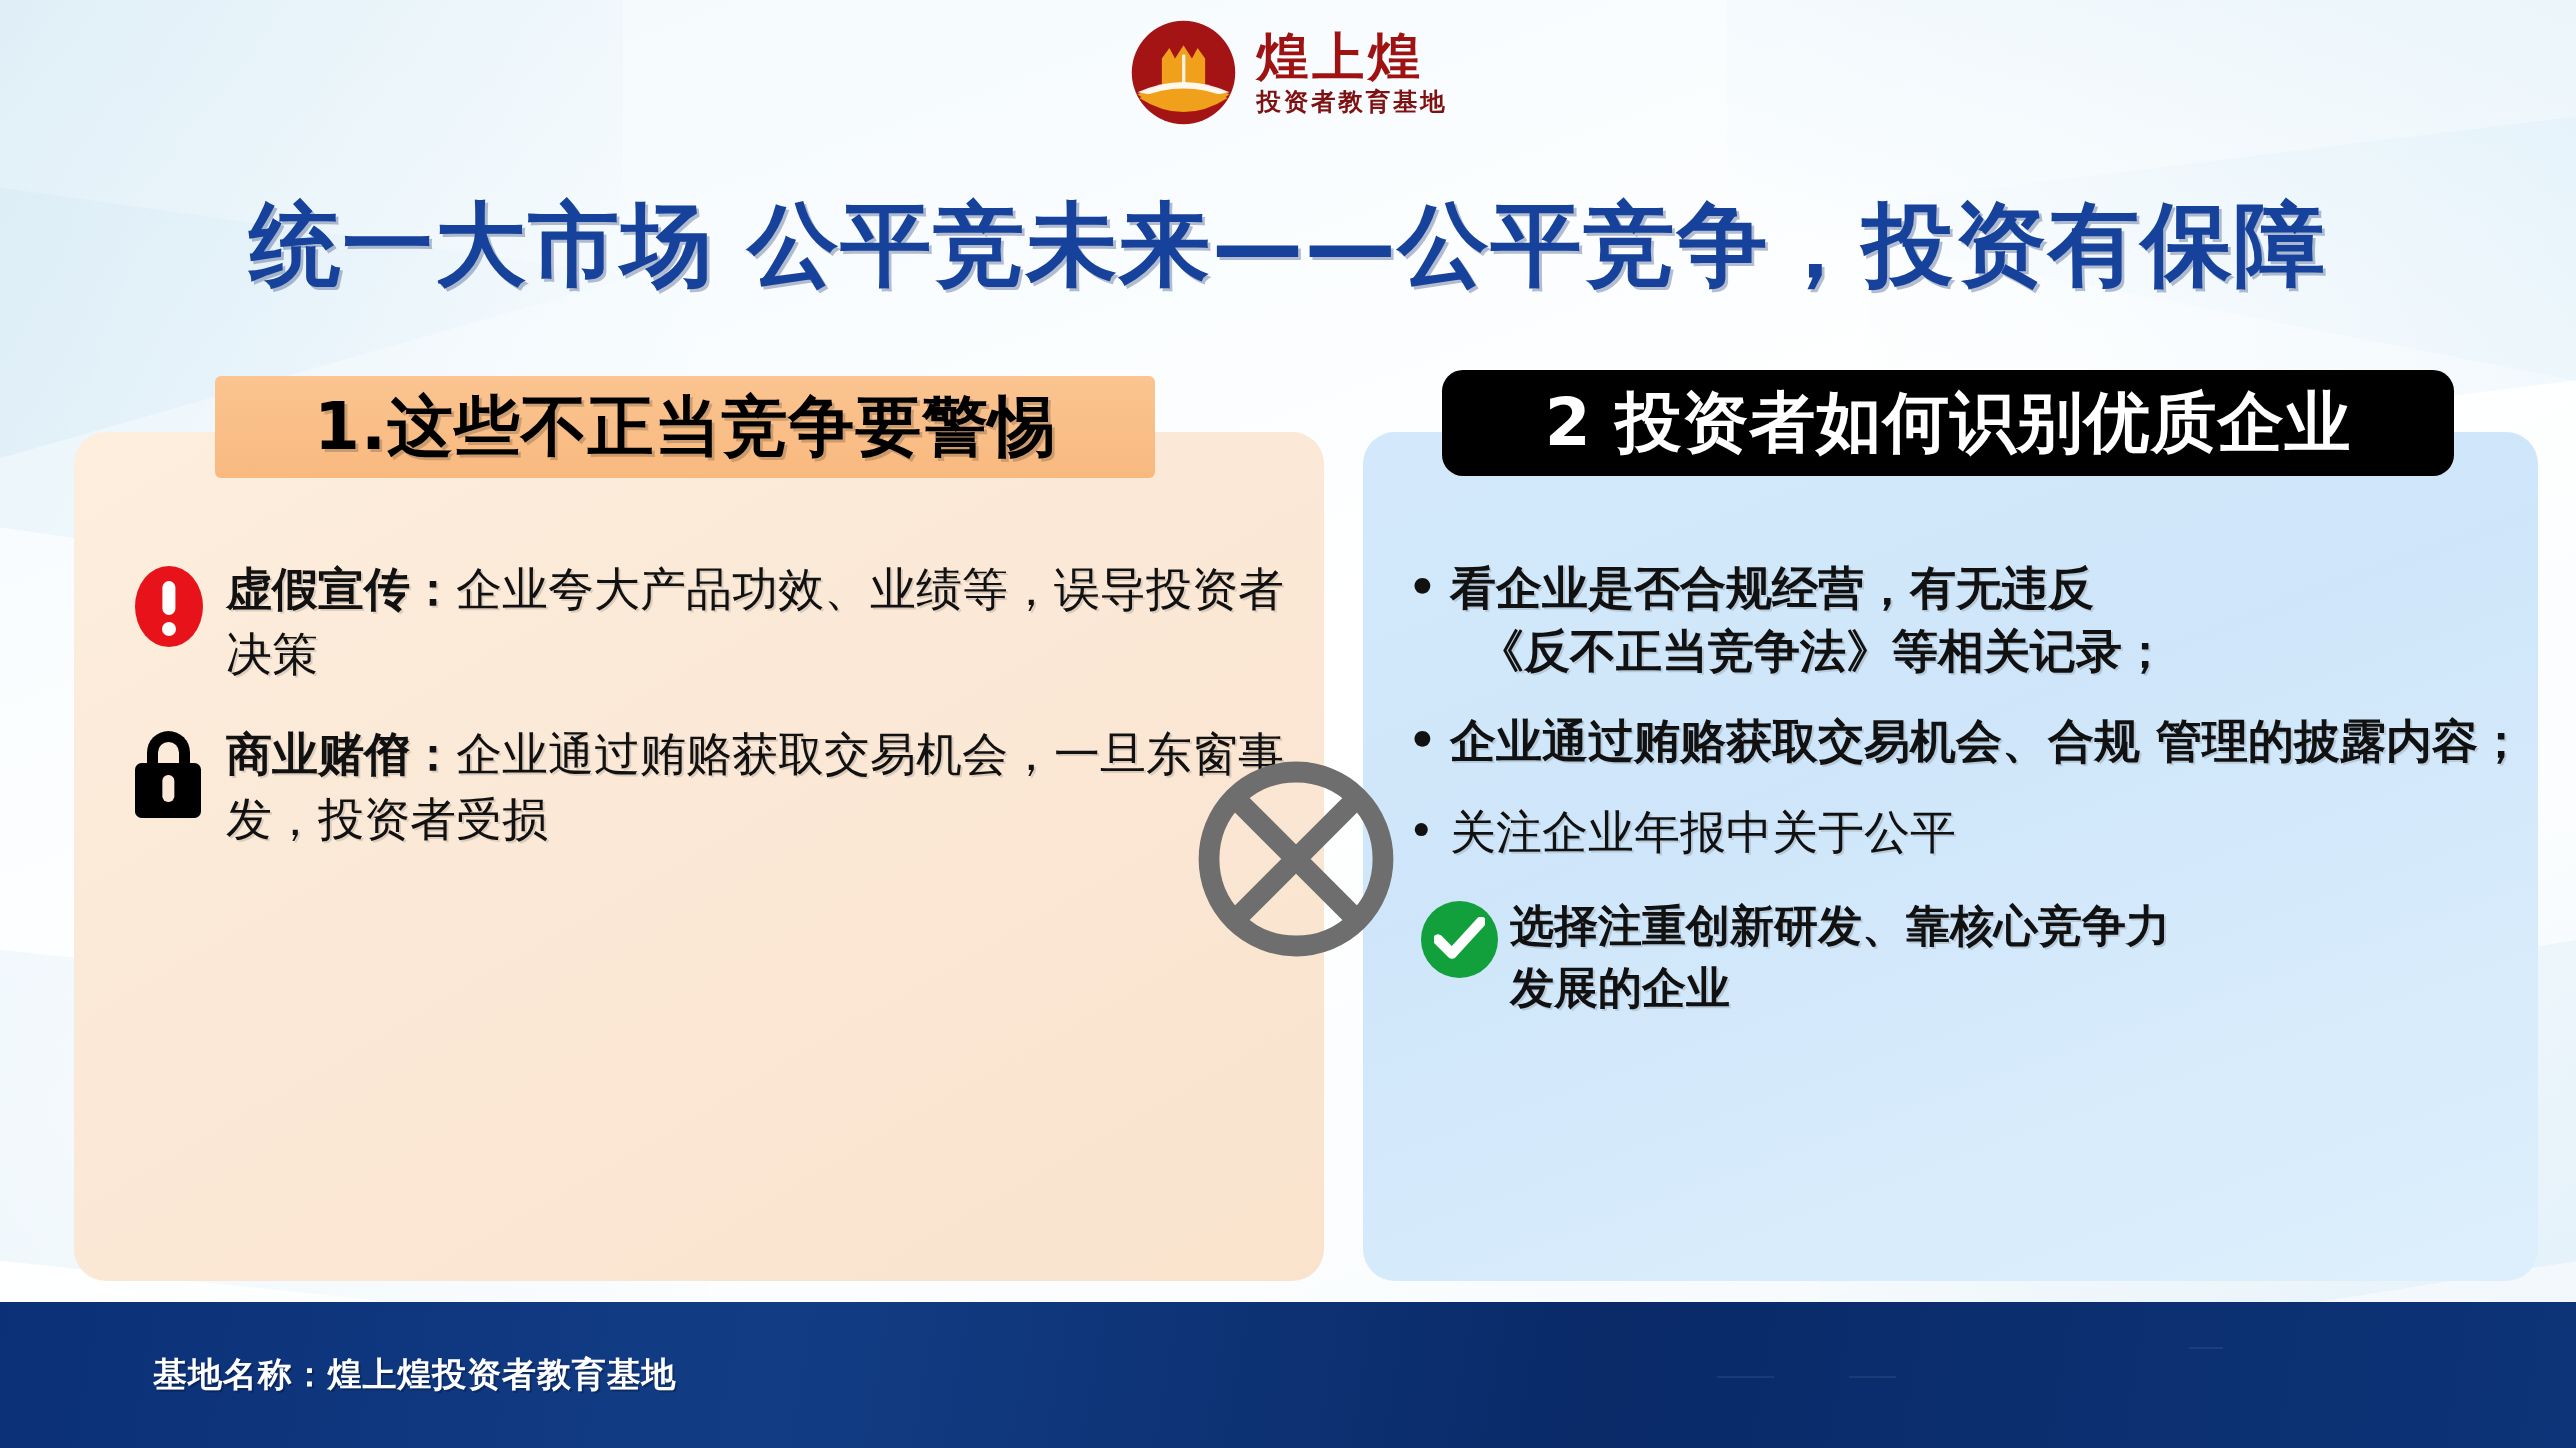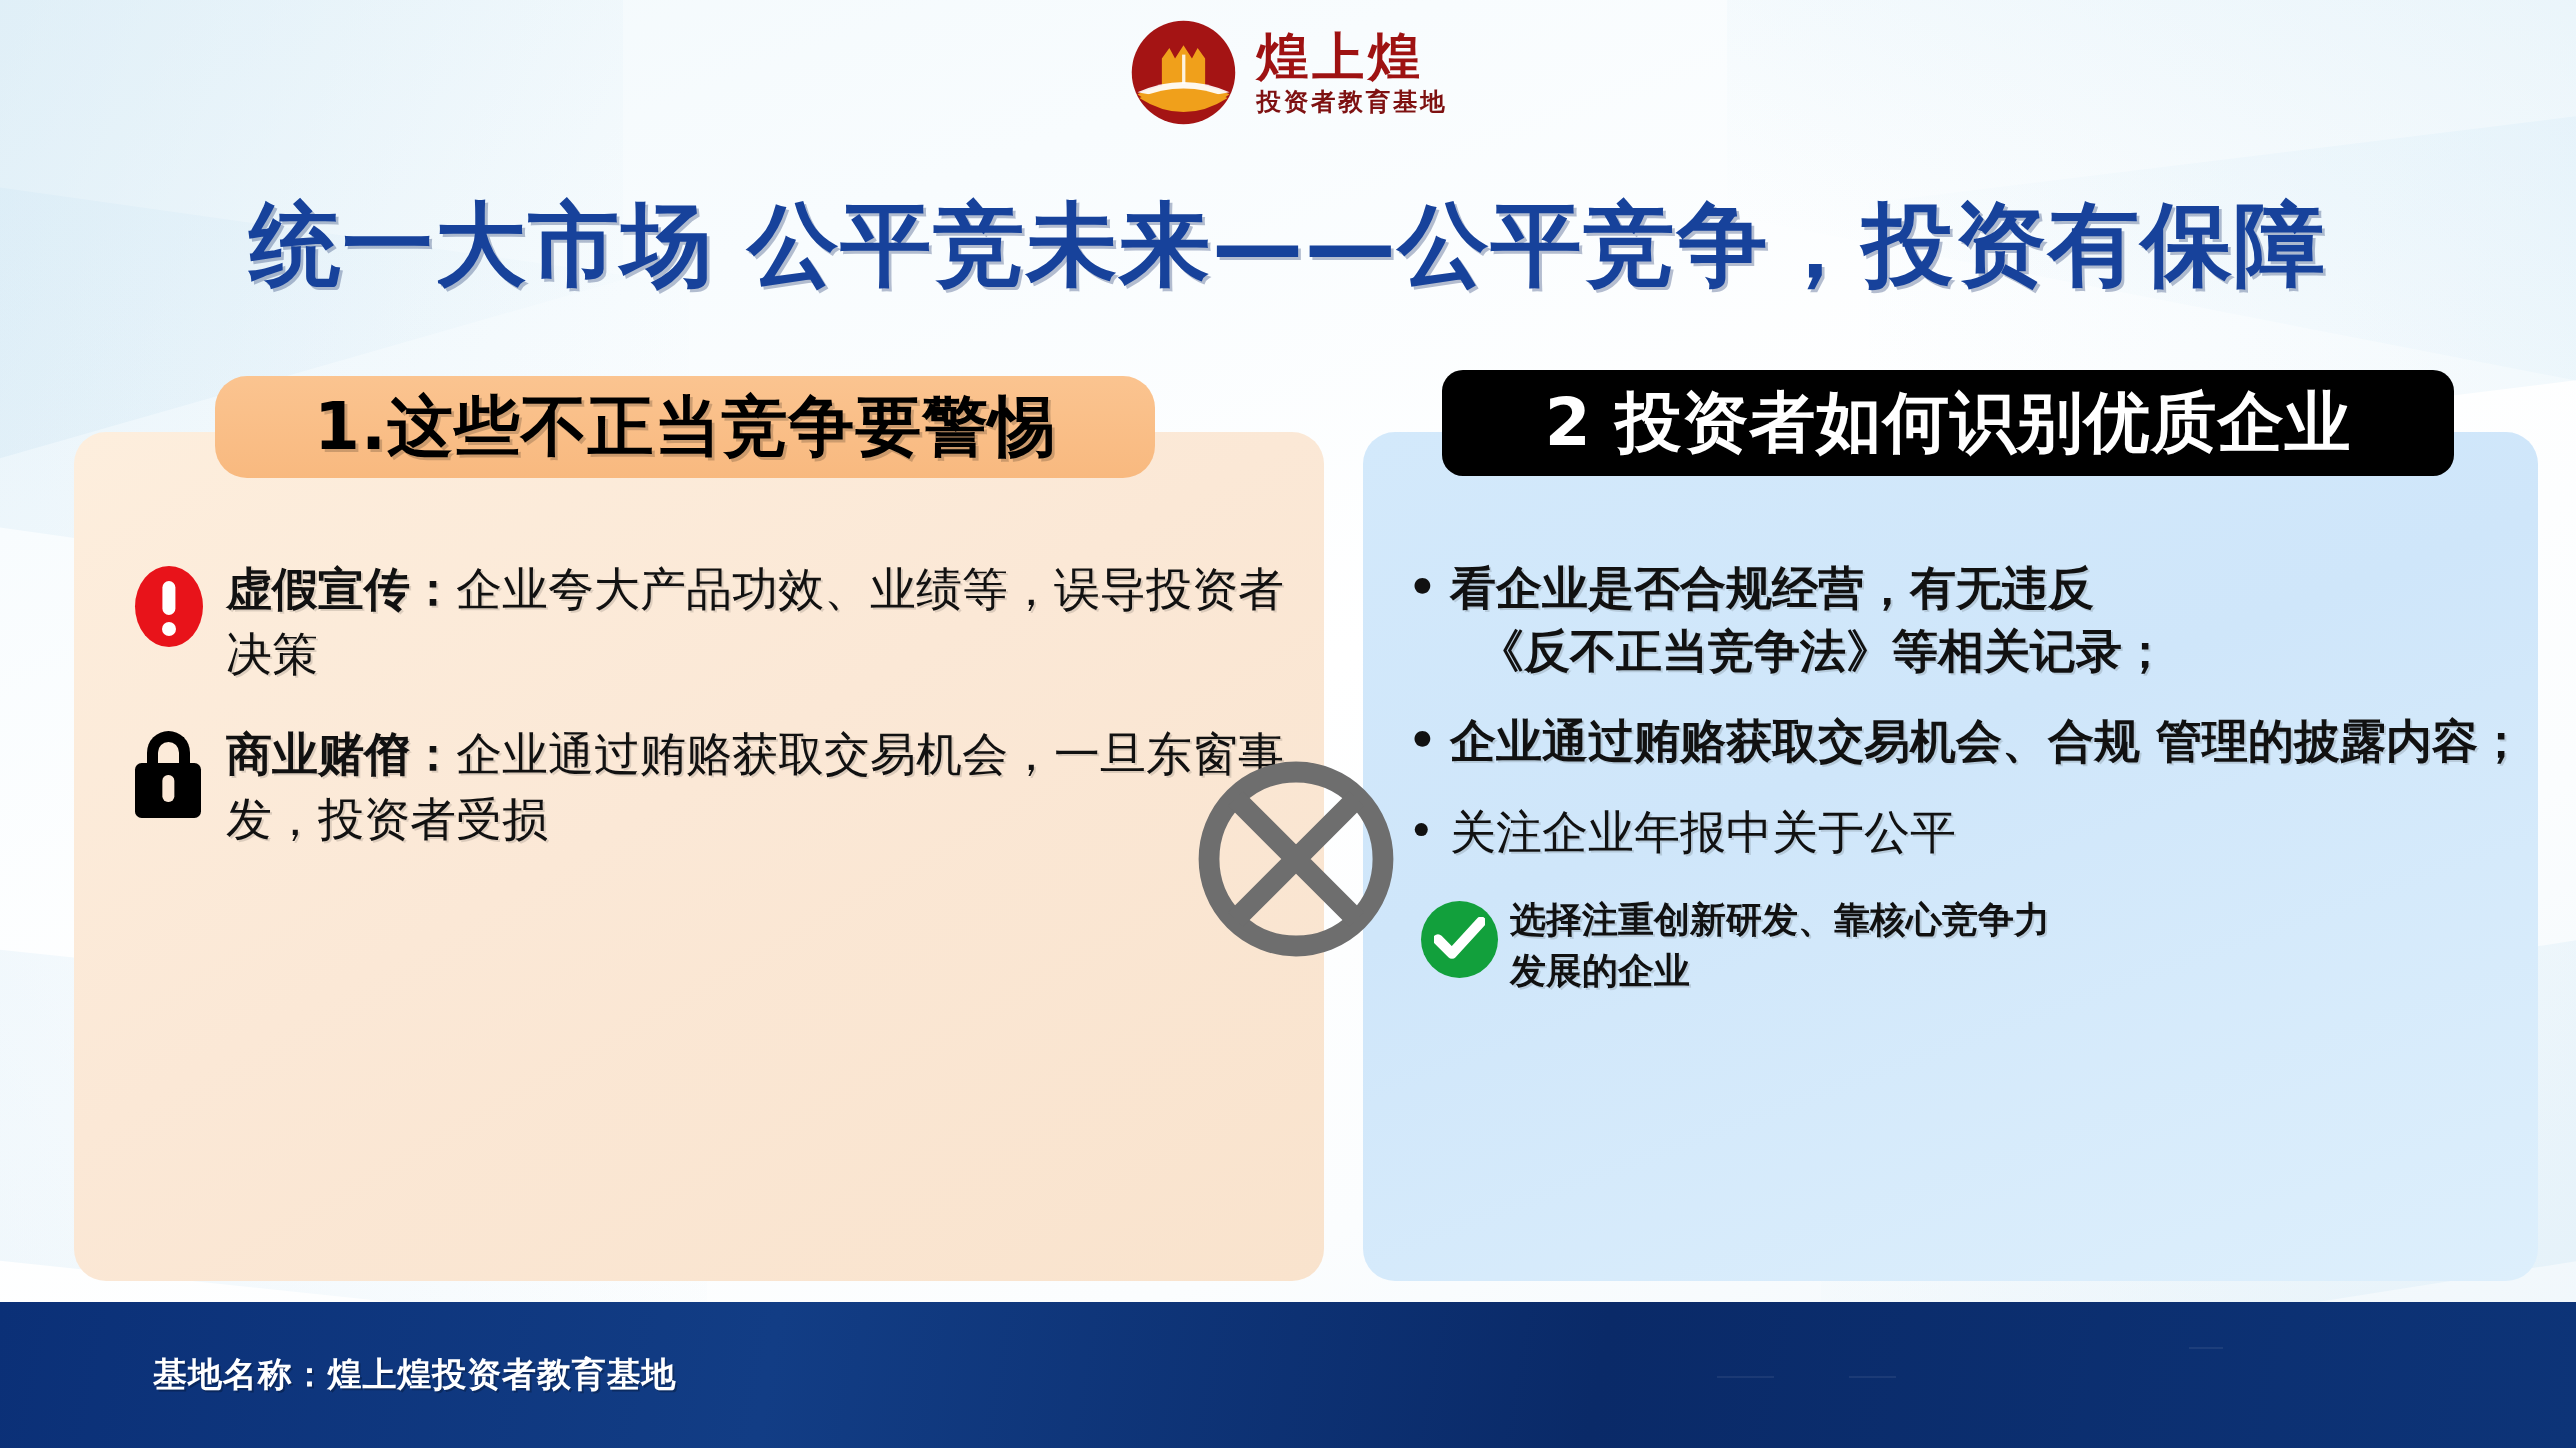--- a/index.html
+++ b/index.html
@@ -75,21 +75,21 @@
     background:linear-gradient(150deg,#fdeedd 0%,#fbe8d6 45%,#f9e3cd 100%);
   }
   #card-right{
     left:1363px; top:432px; width:1175px; height:849px;
     background:linear-gradient(160deg,#d3e9fb 0%,#cfe6fa 40%,#ddeffc 100%);
   }
 
   
   .pill{
     position:absolute; z-index:7; display:flex; align-items:center;
-    justify-content:center; border-radius:32px; white-space:nowrap;
+    justify-content:center; border-radius:6px; white-space:nowrap;
     font-family:"DejaVu Sans","Liberation Sans",sans-serif;
     font-weight:bold;
   }
   #pill-left{
     left:215px; top:376px; width:940px; height:102px;
     background:linear-gradient(180deg,#fbc490 0%,#f8b97f 100%);
     color:#000; font-size:66px; letter-spacing:0.9px;
     text-shadow:2.8px 2.8px 0 rgba(0,0,0,.18);
   }
   #pill-right{
@@ -164,21 +164,21 @@
   .check-row .ico{
     width:102px; min-width:102px; display:flex; justify-content:center;
     padding-top:5.7px;
   }
   .check-circle{
     width:77px; height:77px; border-radius:50%; background:#12a03c;
     position:relative;
   }
   .check-circle svg{ position:absolute; left:13.2px; top:16px; }
   .check-row .txt{
-    font-size:36px; line-height:1.4; font-weight:bold; color:#111;
+    font-size:44px; line-height:1.4; font-weight:bold; color:#111;
     font-family:"DejaVu Sans","Liberation Sans",sans-serif;
     text-shadow:1.9px 1.9px 0 rgba(0,0,0,.12);
   }
 
   
   #center-x{
     position:absolute; left:1192px; top:755px; width:208px; height:208px;
     z-index:8;
   }
 

